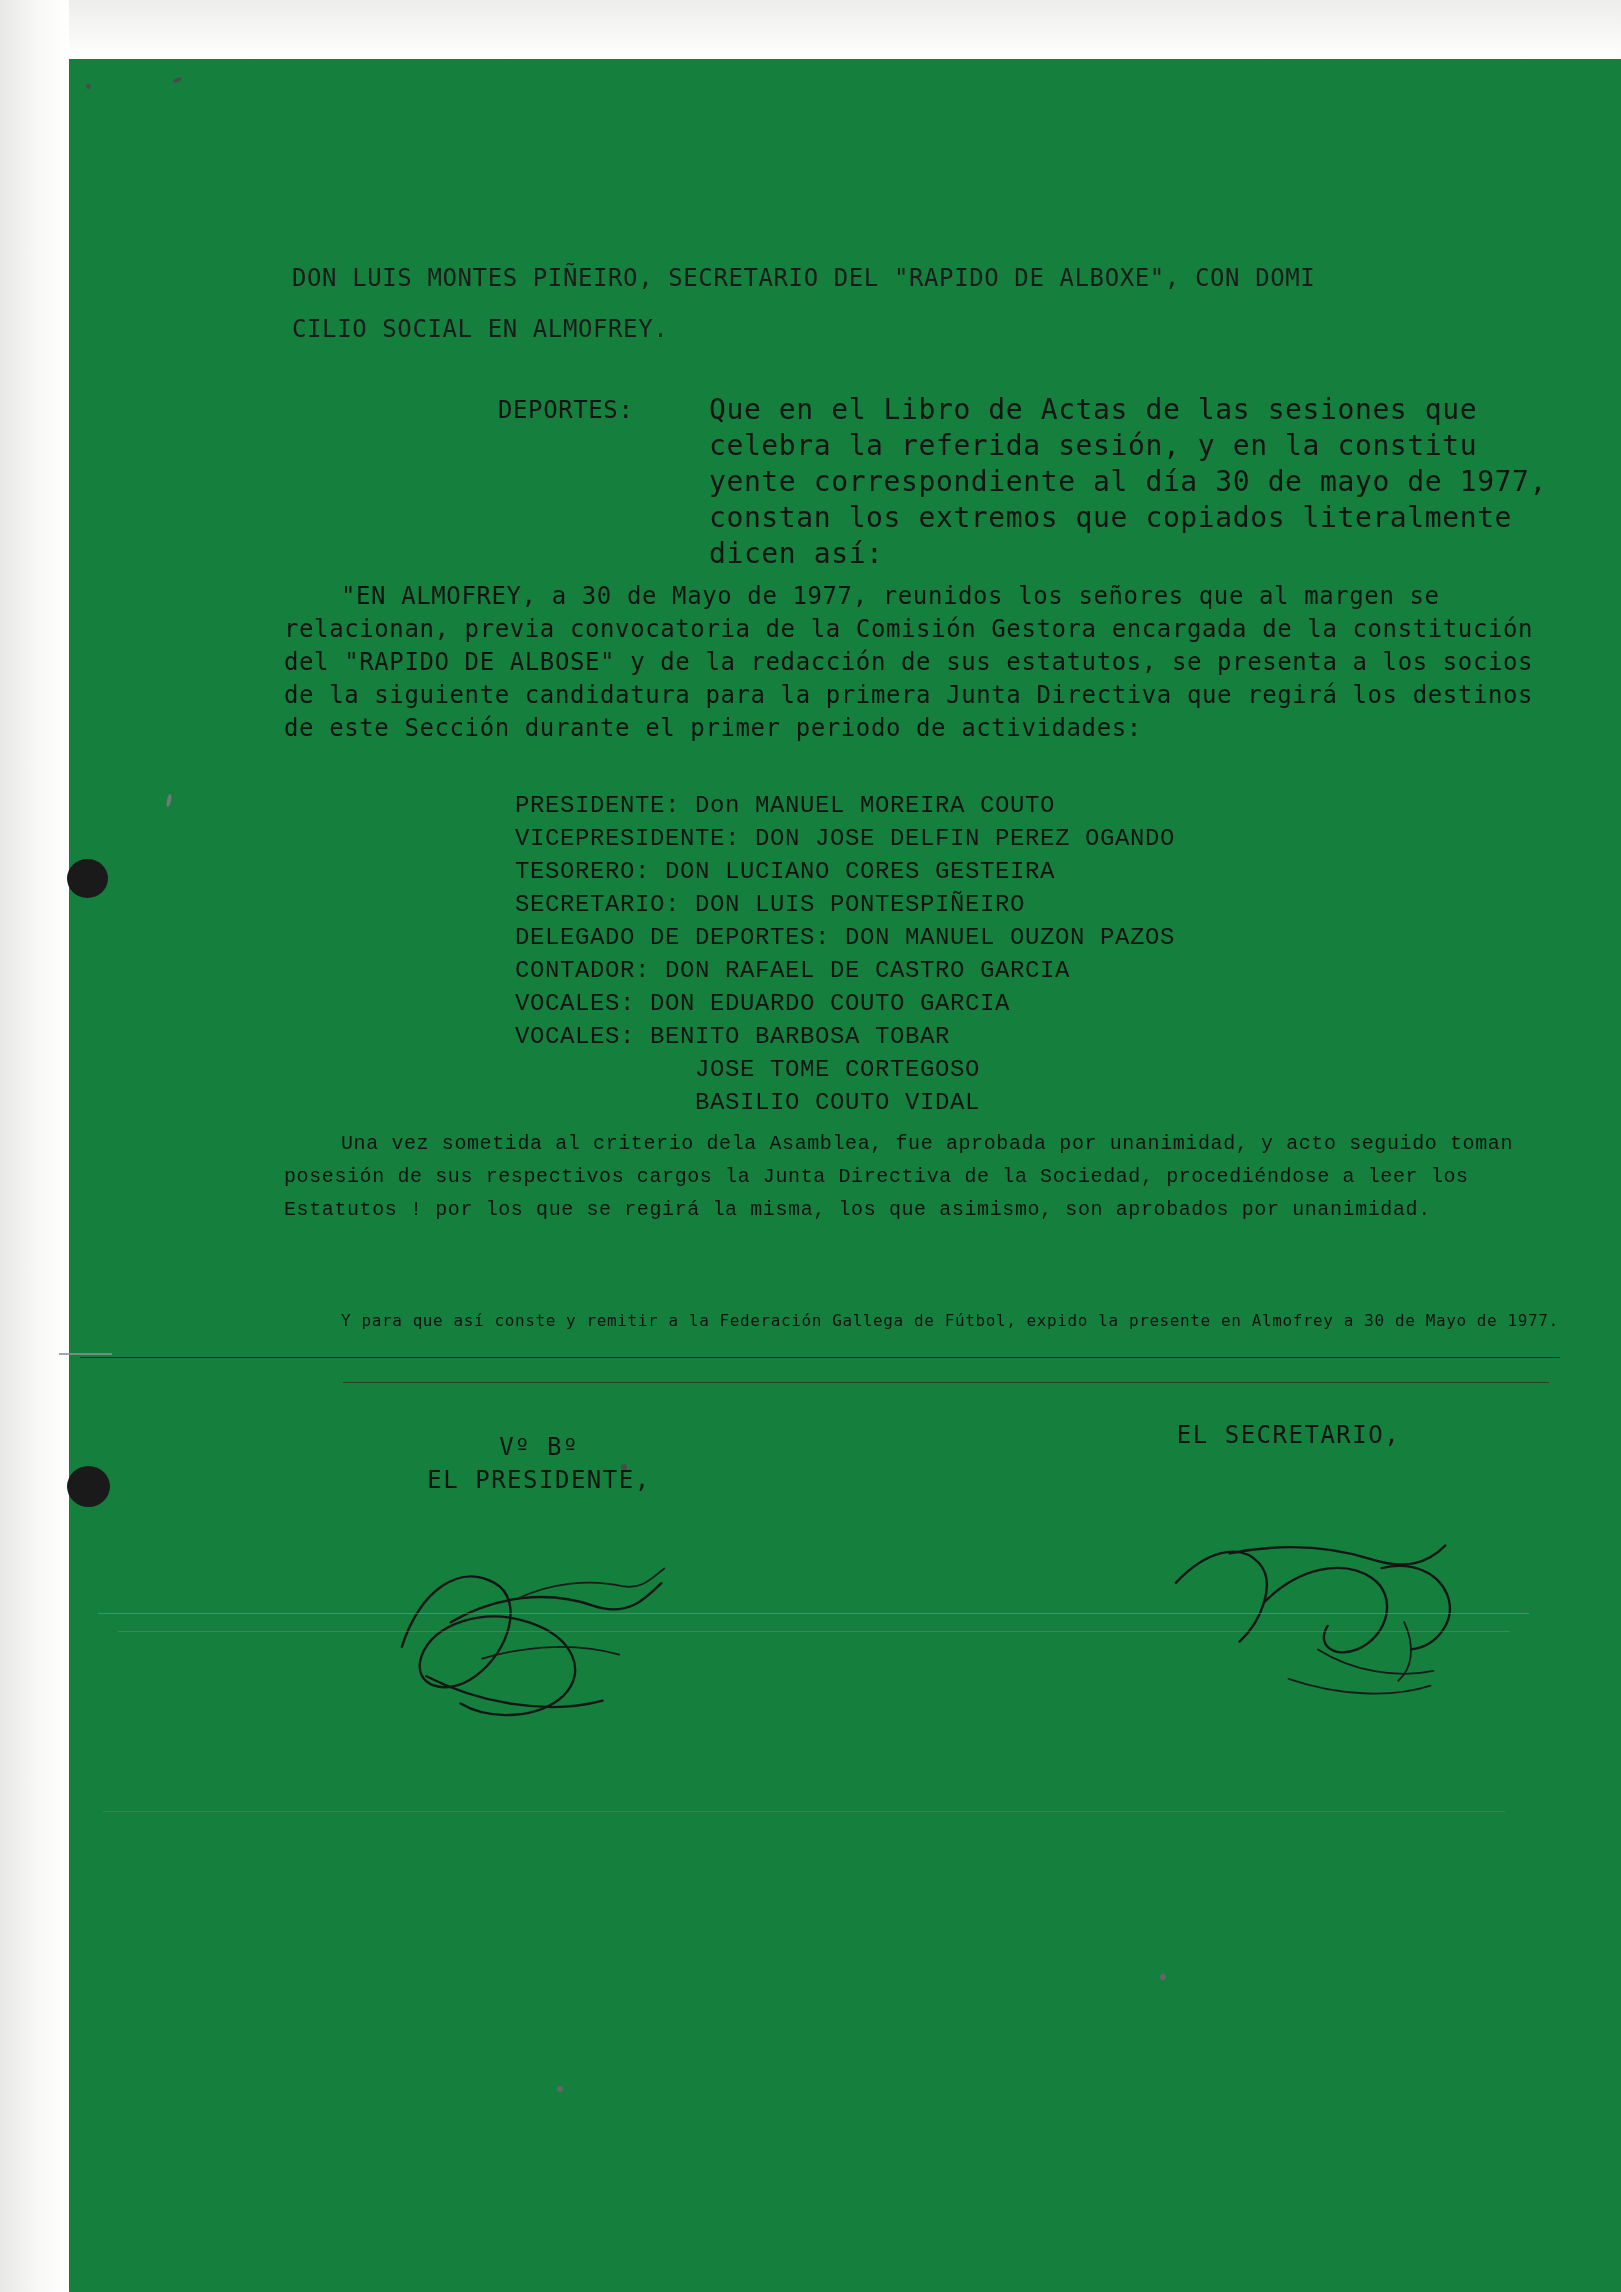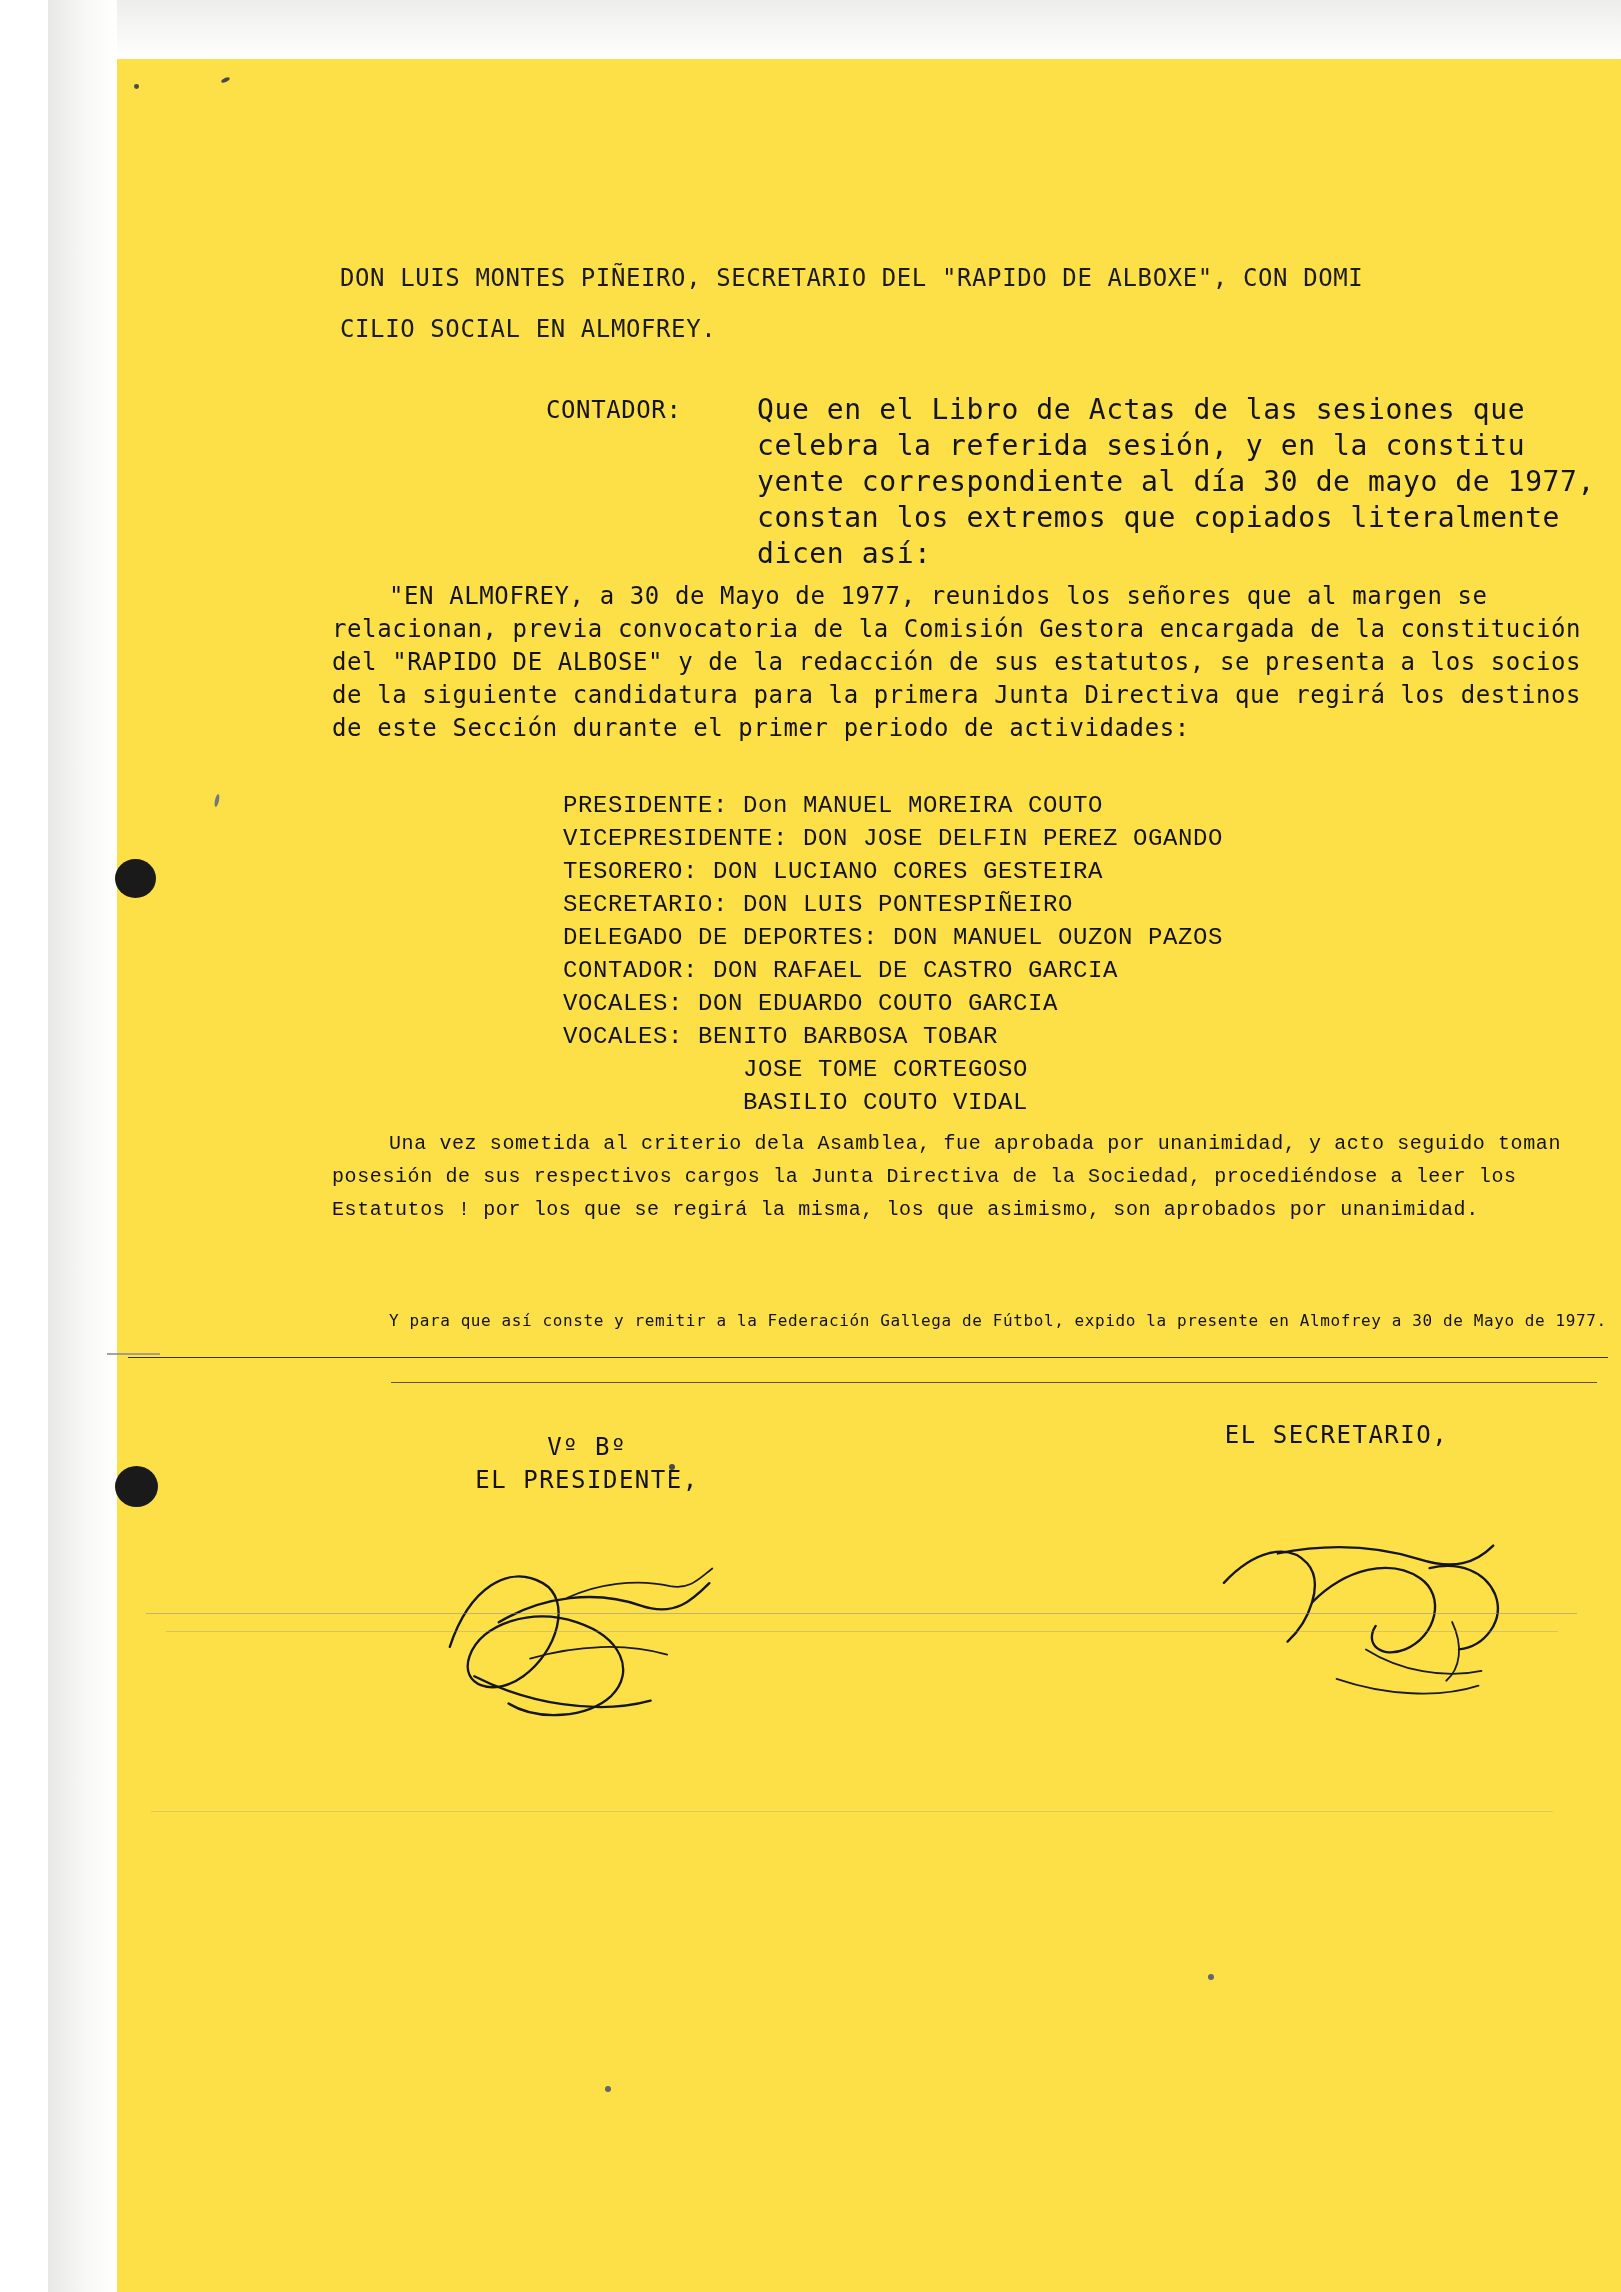--- a/index.html
+++ b/index.html
@@ -11,22 +11,21 @@
     width: 1621px;
     height: 2293px;
     position: relative;
     font-family: "DejaVu Sans Mono", monospace;
     color: #101010;
     overflow: hidden;
   }
   .page {
     position: absolute;
     inset: 0;
-    background: #fde047;
-    margin-left: 48px;
+    background: #15803d;
   }
   
   .scan-shade-left {
     position: absolute;
     left: 0; top: 0;
     width: 69px; height: 100%;
     background: linear-gradient(to right, #e8e8e6 0%, #f8f8f7 55%, #ffffff 100%);
     pointer-events: none;
   }
   .scan-shade-top {
@@ -160,21 +159,21 @@
   <div class="scan-shade-top"></div>
   <div class="scan-shade-left"></div>
 
   <div class="speck sp1"></div>
   <div class="speck sp2"></div>
   <div class="speck sp3"></div>
 
   <div class="doc-text t-header">DON LUIS MONTES PIÑEIRO, SECRETARIO DEL "RAPIDO DE ALBOXE", CON DOMI
 CILIO SOCIAL EN ALMOFREY.</div>
 
-  <div class="doc-text t-certifico-label">CONTADOR:</div>
+  <div class="doc-text t-certifico-label">DEPORTES:</div>
 
   <div class="doc-text t-certifico-body">Que en el Libro de Actas de las sesiones que
 celebra la referida sesión, y en la constitu
 yente correspondiente al día 30 de mayo de 1977,
 constan los extremos que copiados literalmente
 dicen así:</div>
 
   <div class="doc-text t-para1">"EN ALMOFREY, a 30 de Mayo de 1977, reunidos los señores que al margen se relacionan, previa convocatoria de la Comisión Gestora encargada de la constitución del "RAPIDO DE ALBOSE" y de la redacción de sus estatutos, se presenta a los socios de la siguiente candidatura para la primera Junta Directiva que regirá los destinos de este Sección durante el primer periodo de actividades:</div>
 
   <div class="blob blob1"></div>

